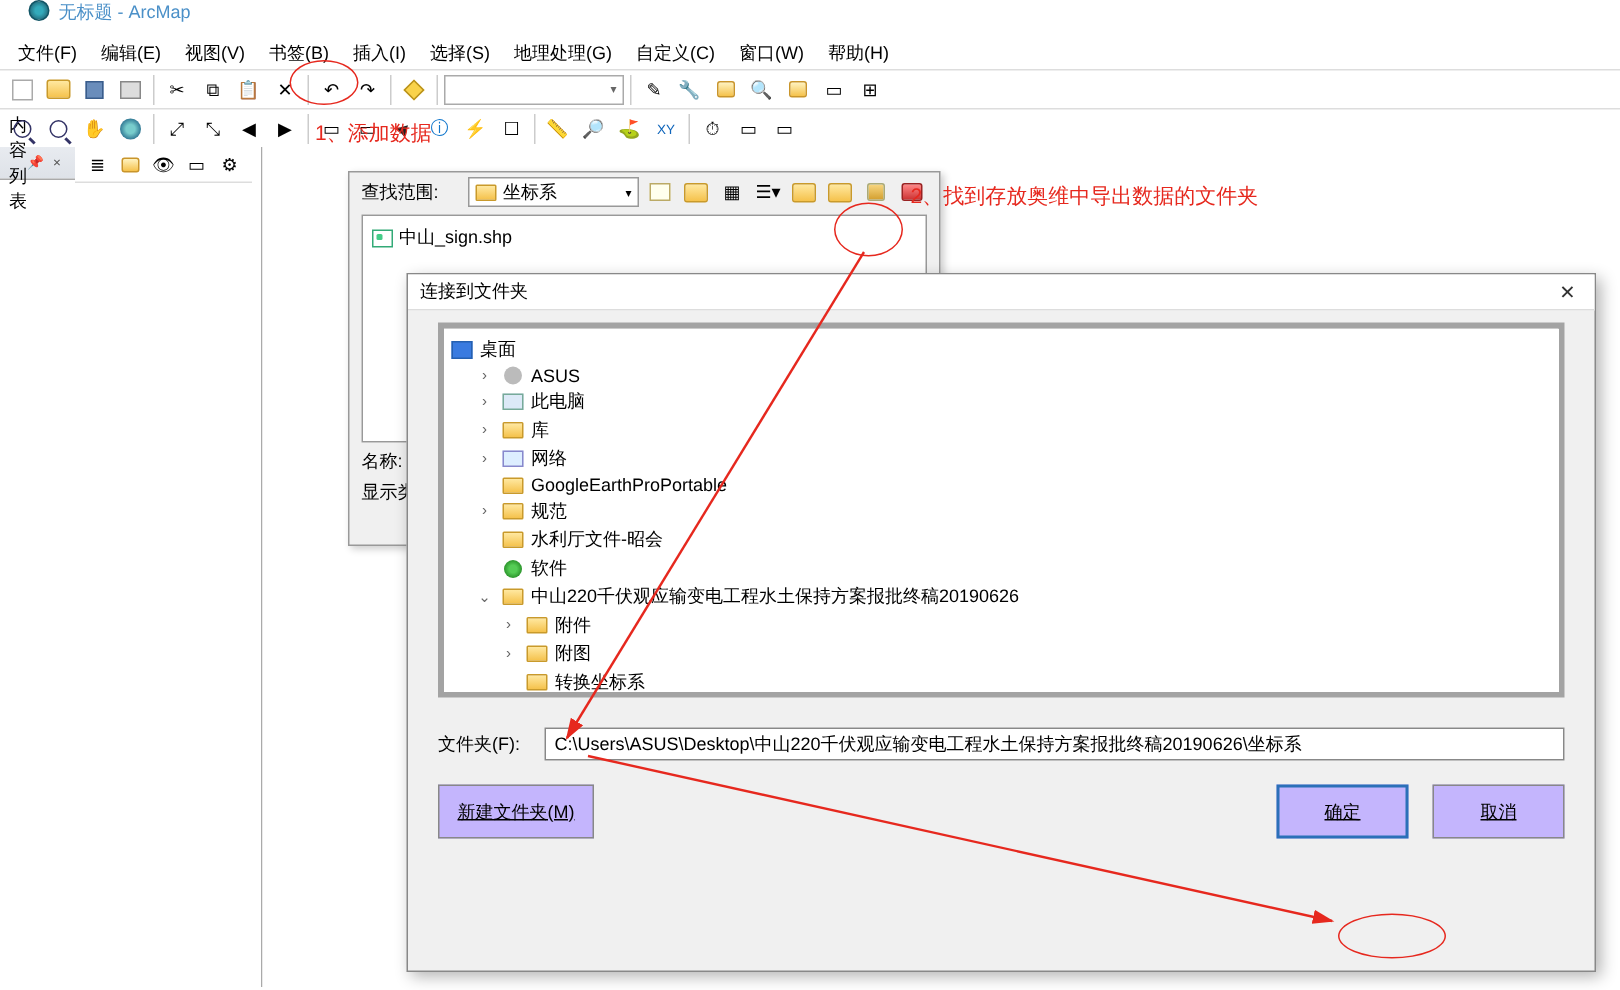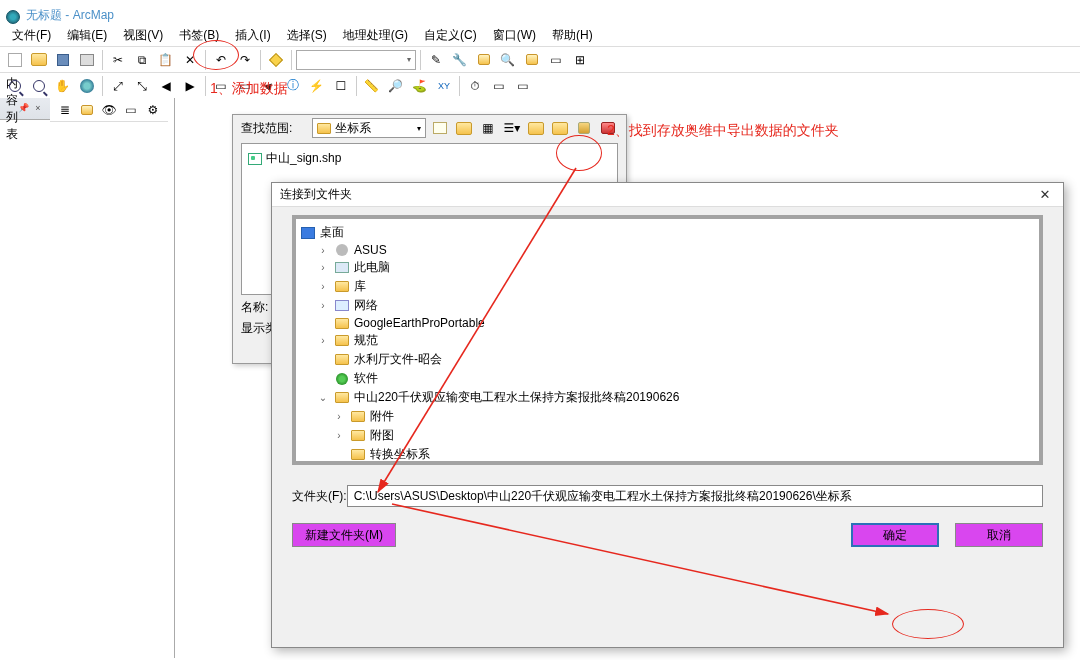--- a/index.html
+++ b/index.html
@@ -1,19 +1,19 @@
 <!DOCTYPE html>
 <html><head>
 <meta charset="utf-8">
 <style>
 * { box-sizing: border-box; margin: 0; padding: 0; font-family: 'Microsoft YaHei', Tahoma, sans-serif; font-size: 12px; }
 body { width: 1080px; height: 660px; background: #fff; overflow: hidden; position: relative; }
 
 
-.titlebar { height: 24px; background: #fff; display: flex; align-items: flex-end; padding: 0 6px; gap: 6px; }
+.titlebar { height: 24px; background: #fff; display: flex; align-items: flex-start; padding: 0 19px; gap: 6px; }
 .app-icon { width: 14px; height: 14px; border-radius: 50%; background: radial-gradient(circle, #3ab 30%, #267 80%); border: 1px solid #156; }
 .title-text { color: #4b90c8; }
 
 
 .menubar { height: 22px; display: flex; align-items: center; padding: 0 4px; }
 .menubar span { padding: 2px 8px; cursor: default; }
 
 
 .toolbar { height: 26px; display: flex; align-items: center; padding: 0 4px; gap: 2px; border-top: 1px solid #ddd; }
 .tbtn { width: 22px; height: 22px; display: inline-flex; align-items: center; justify-content: center; border: 1px solid transparent; }
@@ -60,24 +60,24 @@
 .tree-item .ti { width: 16px; height: 14px; display: inline-flex; align-items: center; justify-content: center; }
 .tree-item.sel .lbl { background: #cde8ff; border: 1px dotted #5aa; padding: 0 2px; }
 .indent-1 { padding-left: 16px; } .indent-2 { padding-left: 32px; }
 .desktop-ic { width: 14px; height: 12px; background: #3a7be0; border: 1px solid #2560b0; }
 .user-ic { width: 12px; height: 12px; border-radius: 50%; background: #bbb; }
 .comp-ic { width: 14px; height: 11px; background: #dce9f7; border: 1px solid #7a9; }
 .net-ic { width: 14px; height: 11px; background: #ddeeff; border: 1px solid #88c; }
 .tree-folder { width: 14px; height: 11px; background: linear-gradient(#ffe8a0, #f5c24c); border: 1px solid #c99a2b; border-radius: 1px; }
 .tree-sw { width: 12px; height: 12px; background: radial-gradient(circle, #5c5 30%, #282 80%); border-radius: 50%; }
 
-.path-row { display: flex; align-items: center; gap: 0; padding: 12px 20px 6px; }
+.path-row { display: flex; align-items: center; gap: 16px; padding: 12px 20px 6px; }
 .path-input { flex: 1; height: 22px; border: 1px solid #888; background: #fff; padding: 0 6px; display: flex; align-items: center; }
 .btn-row { display: flex; align-items: center; padding: 10px 20px; gap: 16px; }
-.btn { height: 24px; min-width: 88px; border: 1px solid #888; background: #d946ef; display: inline-flex; align-items: center; justify-content: center; padding: 0 12px; }
+.btn { height: 36px; min-width: 88px; border: 1px solid #888; background: #c4b5fd; display: inline-flex; align-items: center; justify-content: center; padding: 0 12px; text-decoration: underline; }
 .btn.primary { border: 2px solid #2b70b8; }
 .spacer { flex: 1; }
 
 
 .anno { position: absolute; color: #e6281e; font-size: 14px; pointer-events: none; }
 .red-ellipse { position: absolute; border: 1.5px solid #e6281e; border-radius: 50%; pointer-events: none; }
 svg.arrows { position: absolute; left: 0; top: 0; width: 1080px; height: 660px; pointer-events: none; }
 
 
 .ic-sq { width: 14px; height: 14px; display: inline-block; }

